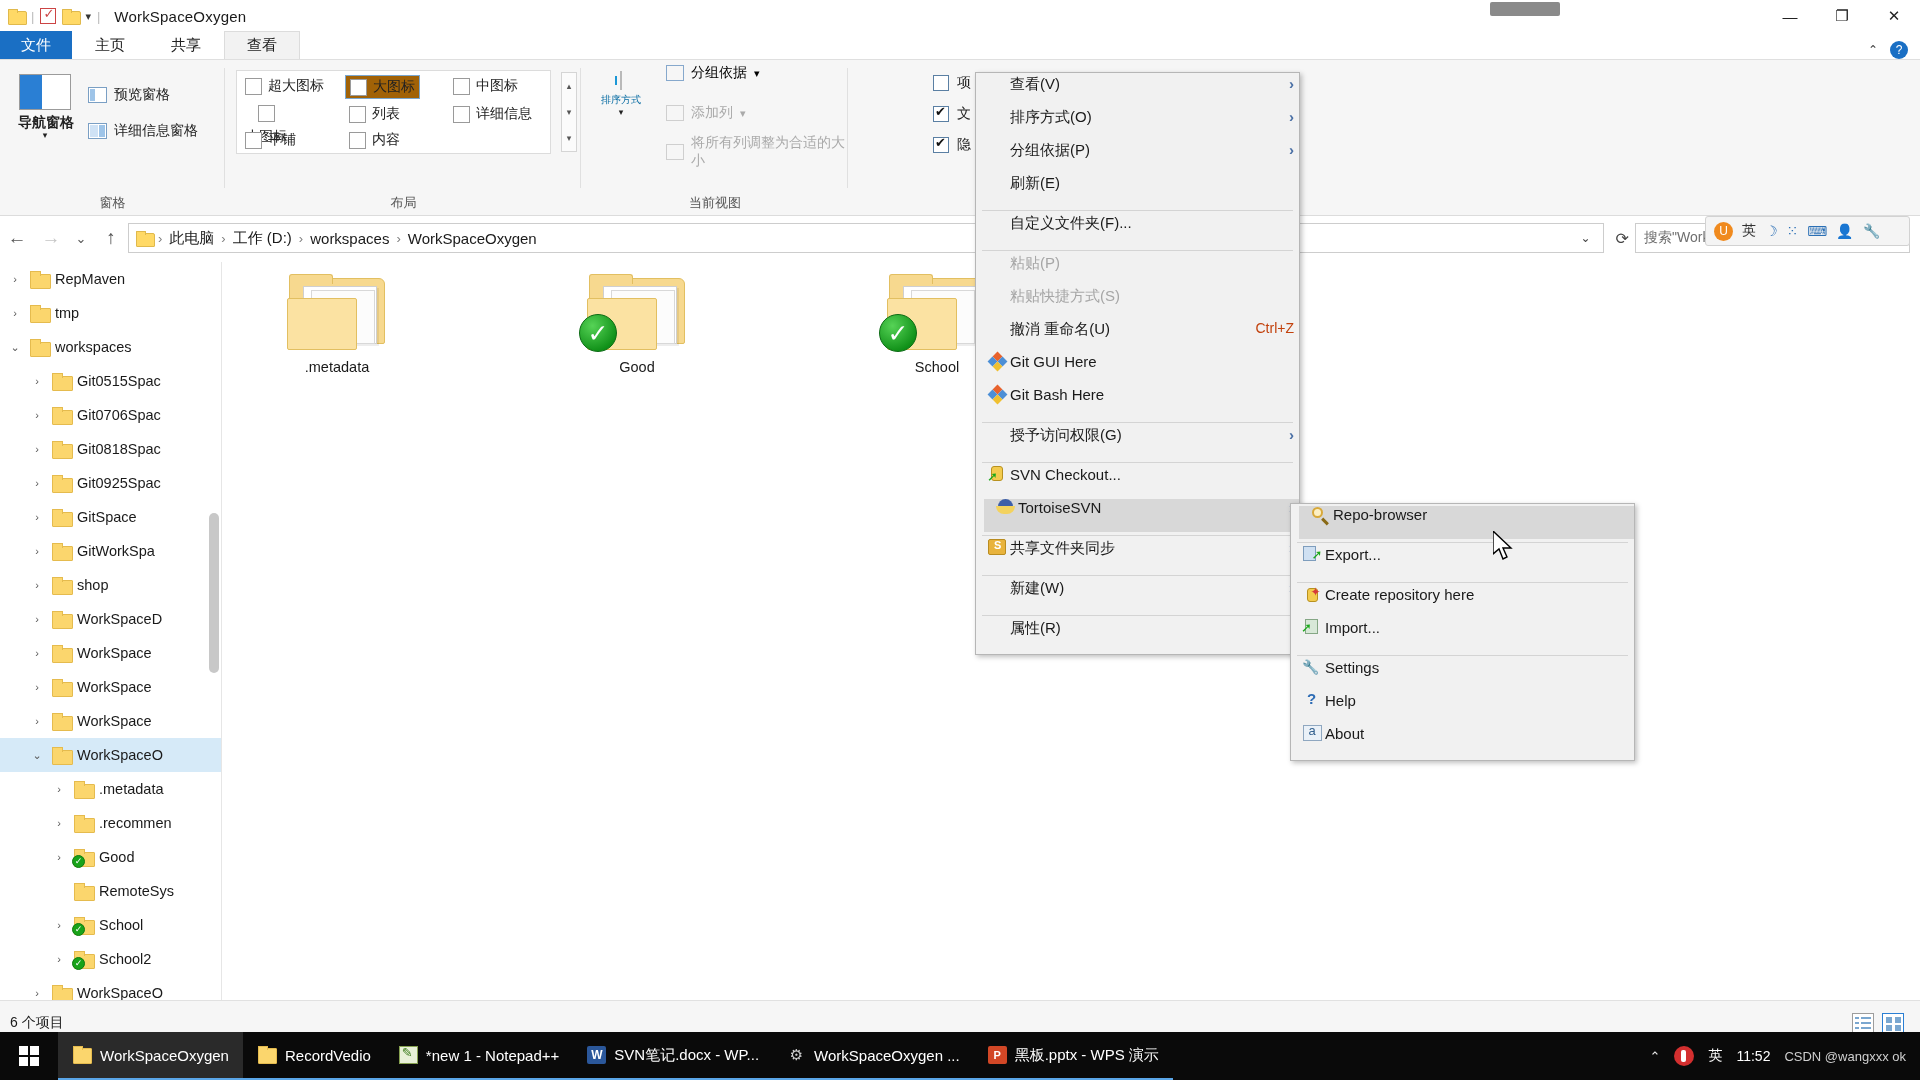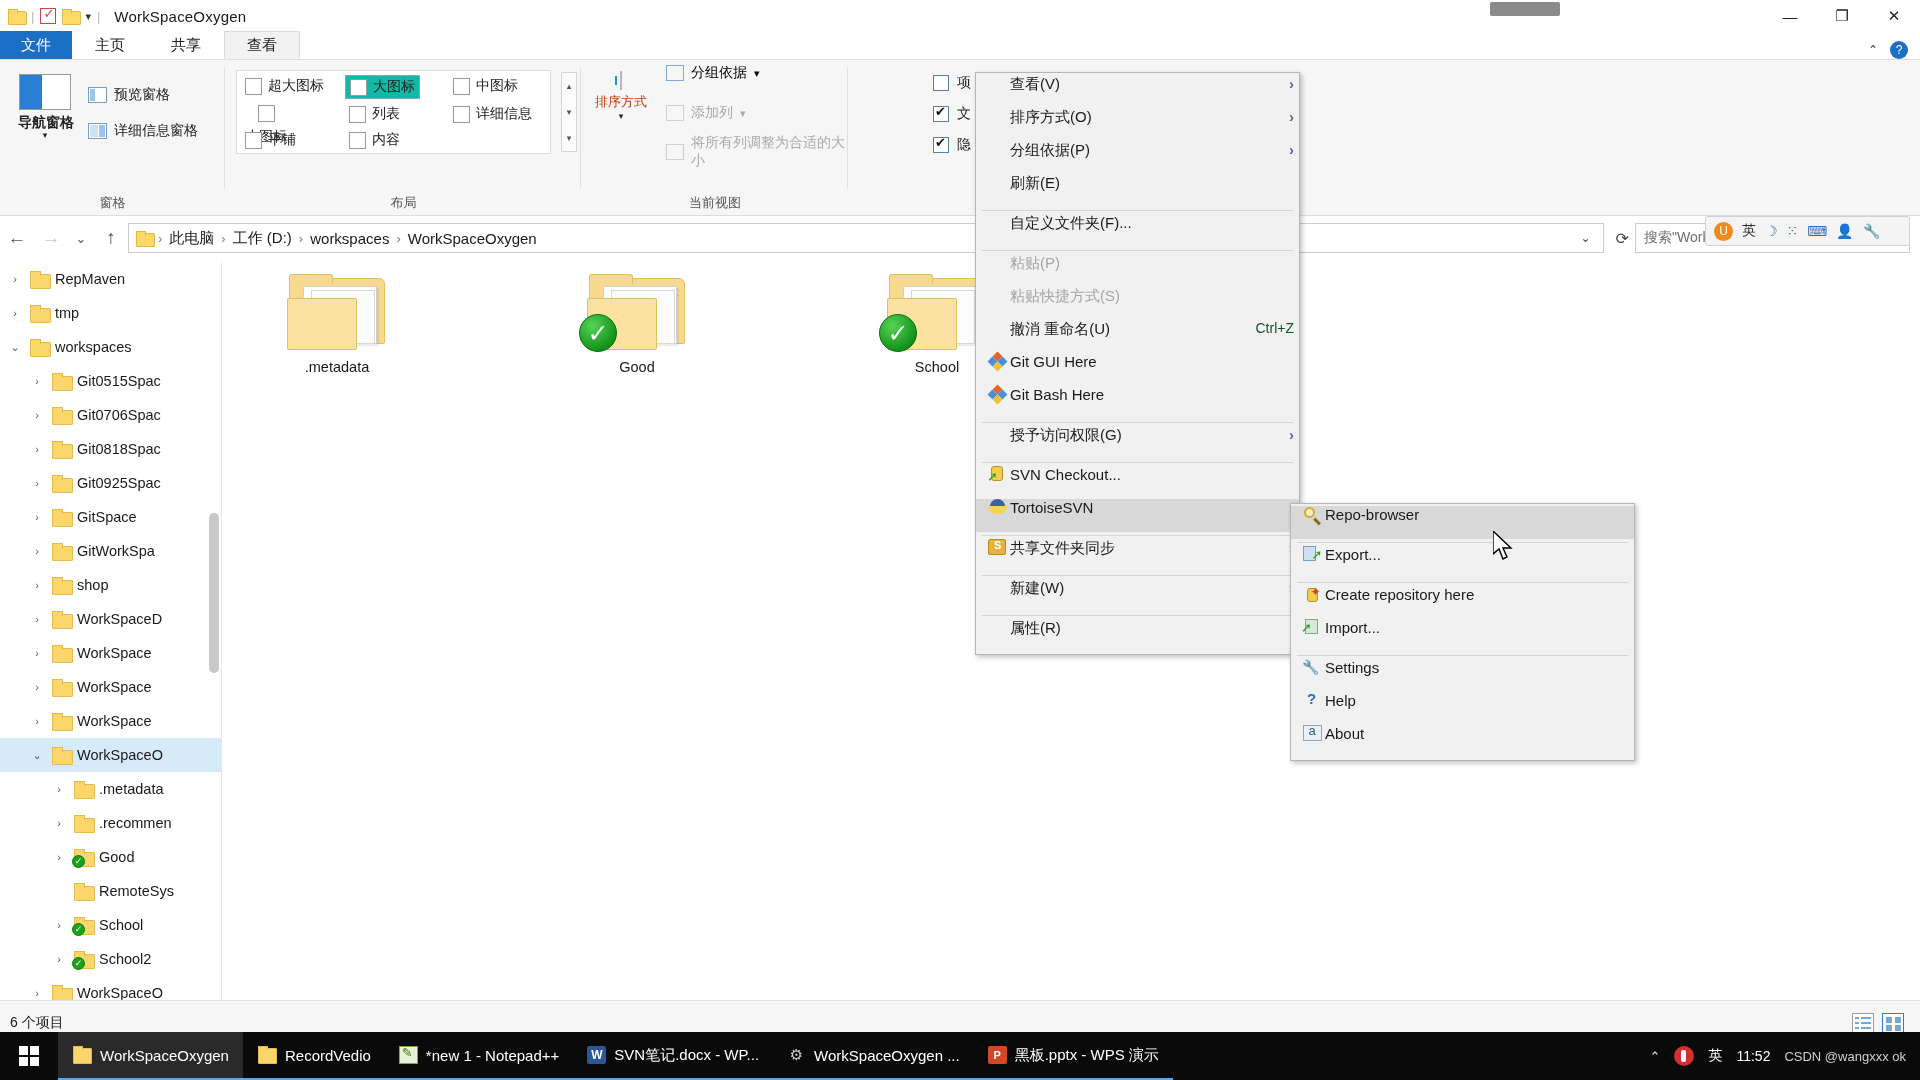--- a/index.html
+++ b/index.html
@@ -98,37 +98,37 @@
   .r1item { position:absolute; display:flex; align-items:center; gap:7px; font-size:14px; color:#222; }
   .pane-ico { width:19px; height:16px; border:1px solid #7a9fc4; background:#fff; position:relative; flex:none;}
   .pane-ico::before{ content:""; position:absolute; left:1px; top:1px; width:5px; height:12px; background:#9ec4e8; }
   .pane-ico.det::before{ width:8px; background:#cfe2f5; }
   .pane-ico.det::after{ content:""; position:absolute; left:10px; top:1px; width:6px; height:12px; background:#9ec4e8;}
 
   
   .g2 { left:226px; width:355px; }
   .layout-box { position:absolute; left:10px; top:10px; width:315px; height:84px; border:1px solid #dcdcdc; background:#fff;}
   .lay { position:absolute; display:flex; align-items:center; gap:6px; font-size:14px; color:#222; padding:2px 4px;}
-  .lay.sel { background:#14b8a6; border:1px solid #7aa7d0; }
+  .lay.sel { background:#a16207; border:1px solid #7aa7d0; }
   .icon-grid { width:17px; height:17px; border:1px solid #9a9a9a; background:#fff; flex:none; position:relative; }
   .spin { position:absolute; right:4px; top:12px; width:16px; height:80px;
           border:1px solid #d5d5d5; background:#fbfbfb; display:flex; flex-direction:column;
           align-items:center; justify-content:space-around; font-size:9px; color:#555;}
 
   
   .g3 { left:582px; width:266px; }
   .cv { position:absolute; display:flex; align-items:center; gap:7px; font-size:14px; }
   .cv.dim { color:#aaa; }
   .cv .sq { width:18px; height:16px; border:1px solid #86a8cc; flex:none; }
   .sortbtn { position:absolute; left:8px; top:12px; width:62px; text-align:center; }
   .sortbtn .bx { width:34px; height:42px; border:1px solid #b9b9b9; background:#fdfdfd; margin:0 auto; position:relative;}
   .sortbtn .bx::after{ content:""; position:absolute; left:5px; top:4px; right:10px; bottom:4px;
      background: repeating-linear-gradient(to bottom,#9ab6d4 0 2px,transparent 2px 4px); }
   .sortbtn .ar { position:absolute; right:4px; top:4px; bottom:4px; width:2px; background:#1b97d6;}
-  .sortbtn .cap{ font-size:13px; color:#c2410c; display:block; margin-top:3px; white-space:nowrap;}
+  .sortbtn .cap{ font-size:10px; color:#0369a1; display:block; margin-top:3px; white-space:nowrap;}
   .sortbtn .cdn{ font-size:9px; color:#222; display:block; }
 
   
   .g4 { left:849px; width:180px; }
   .ckrow { position:absolute; display:flex; align-items:center; gap:8px; font-size:14px; color:#222; }
   .ck { width:16px; height:16px; border:1px solid #5a7fa3; background:#fff; position:relative; flex:none; }
   .ck.on::after { content:"✔"; position:absolute; left:1px; top:-3px; font-size:13px; color:#111; }
 
   
   .addrrow { position:absolute; left:0; top:217px; width:100%; height:42px; background:#fff;
@@ -209,24 +209,24 @@
   .ime-b { color:#2a6fb5; }
 
   
   .ctxmenu {
     position:absolute; left:975px; top:72px; width:325px;
     background:#f1f1f1; border:1px solid #b6b6b6; box-shadow:2px 2px 5px rgba(0,0,0,.25);
     padding:2px 0; z-index:50; font-size:15px;
   }
   .mi { height:33px; display:flex; align-items:flex-start; padding:0 5px 0 8px; color:#1a1a1a; white-space:nowrap; }
   .mi.dim { color:#a6a6a6; }
-  .mi.hl { background:#d8d8d8; }
+  .mi.hl { background:#d8d8d8;margin-left:8px; }
   .mi .ico { width:26px; flex:none; display:flex; align-items:center; justify-content:center; }
   .mi .lbl { flex:1; }
-  .mi .accel { color:#14532d; font-size:14px; padding-left:14px; }
+  .mi .accel { color:#c2410c; font-size:14px; padding-left:14px; }
   .mi .arrow { color:#4a6fa5; font-size:15px; font-weight:bold; padding-left:10px; }
   .msep { height:1px; background:#d4d4d4; margin:3px 6px; }
 
   
   .ic-git { width:17px; height:17px; position:relative; }
   .ic-git i { position:absolute; width:7px; height:7px; transform:rotate(45deg); }
   .ic-svnco { width:18px; height:17px; position:relative; }
   .ic-svnco .cyl { position:absolute; left:3px; top:0; width:12px; height:15px; background:#f3cb4e;
                    border:1px solid #b8911f; border-radius:3px; }
   .ic-svnco .ar  { position:absolute; left:-1px; bottom:-1px; color:#1aa81a; font-size:13px; font-weight:bold; }

